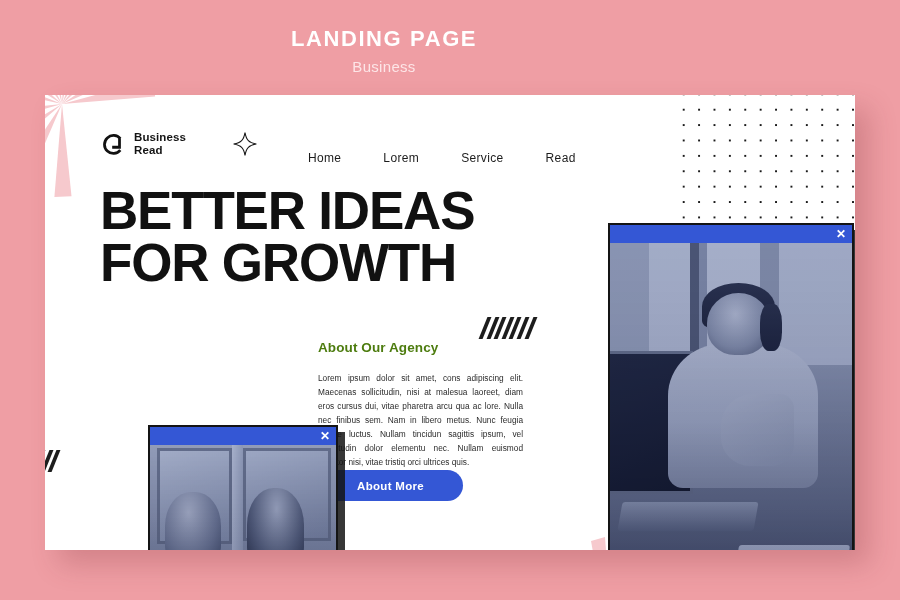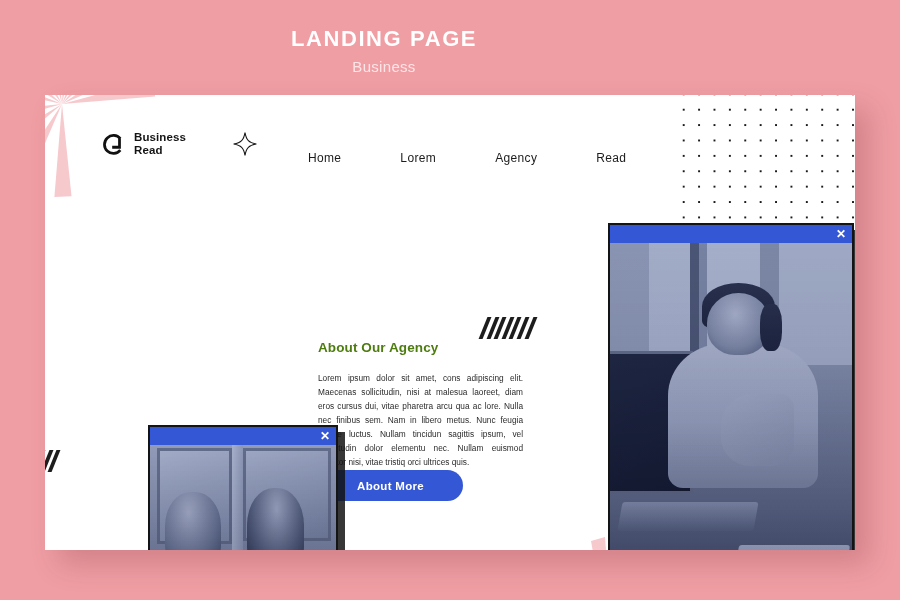--- a/index.html
+++ b/index.html
@@ -42,21 +42,21 @@
 
   
   .header{position:absolute;left:55px;top:28px;display:flex;align-items:center;}
   .logo{display:flex;align-items:center;gap:8px;}
   .logo-mark{width:26px;height:26px;flex:0 0 26px;}
   .logo-text{
     font-size:11.5px;font-weight:bold;color:#141414;line-height:1.12;letter-spacing:.1px;
   }
   .logo-text span{display:block;}
   .nav-star{margin-left:46px;width:26px;height:26px;flex:0 0 26px;}
-  .nav{display:flex;align-items:center;margin-left:50px;gap:59px;margin-top:28px;}
+  .nav{display:flex;align-items:center;margin-left:50px;gap:42px;margin-top:28px;}
   .nav-item{
     font-size:12px;color:#1c1c1c;letter-spacing:.35px;white-space:nowrap;cursor:pointer;
   }
 
   
   .headline{
     position:absolute;left:55px;top:90px;width:520px;
     font-size:53px;font-weight:bold;color:#111111;
     line-height:.98;letter-spacing:-1.2px;margin:0;
   }
@@ -211,25 +211,29 @@
         </div>
       </div>
 
       <svg class="nav-star" viewBox="0 0 32 32">
         <path d="M16 2 C17.6 11.2 20.8 14.4 30 16 C20.8 17.6 17.6 20.8 16 30 C14.4 20.8 11.2 17.6 2 16 C11.2 14.4 14.4 11.2 16 2 Z" fill="none" stroke="#141414" stroke-width="1.3"></path>
       </svg>
 
       <nav class="nav">
         <div class="nav-item">Home</div>
         <div class="nav-item">Lorem</div>
-        <div class="nav-item">Agency</div>
+        <div class="nav-item">Service</div>
         <div class="nav-item">Read</div>
       </nav>
     </div>
 
+    <h1 class="headline">
+      <span>BETTER IDEAS</span>
+      <span>FOR GROWTH</span>
+    </h1>
 
     <div class="hatch hatch-right">
       <i></i>
         <i></i>
         <i></i>
         <i></i>
         <i></i>
         <i></i>
         <i></i>
     </div>

